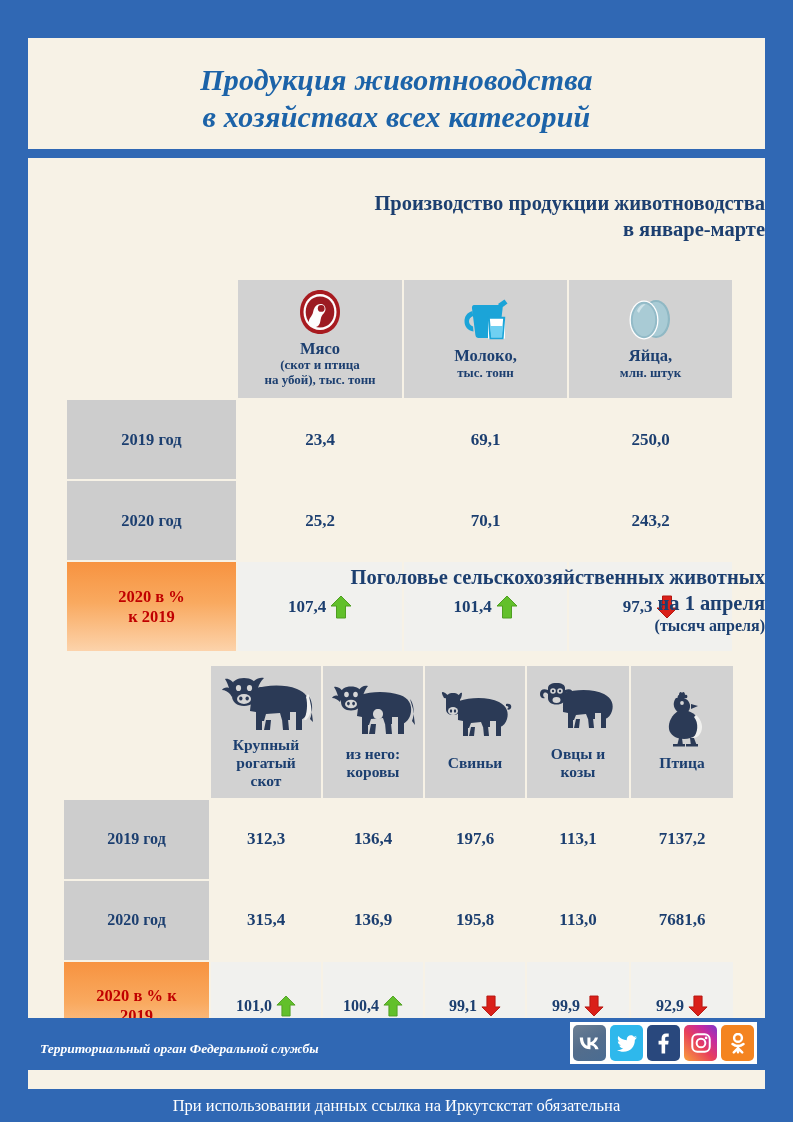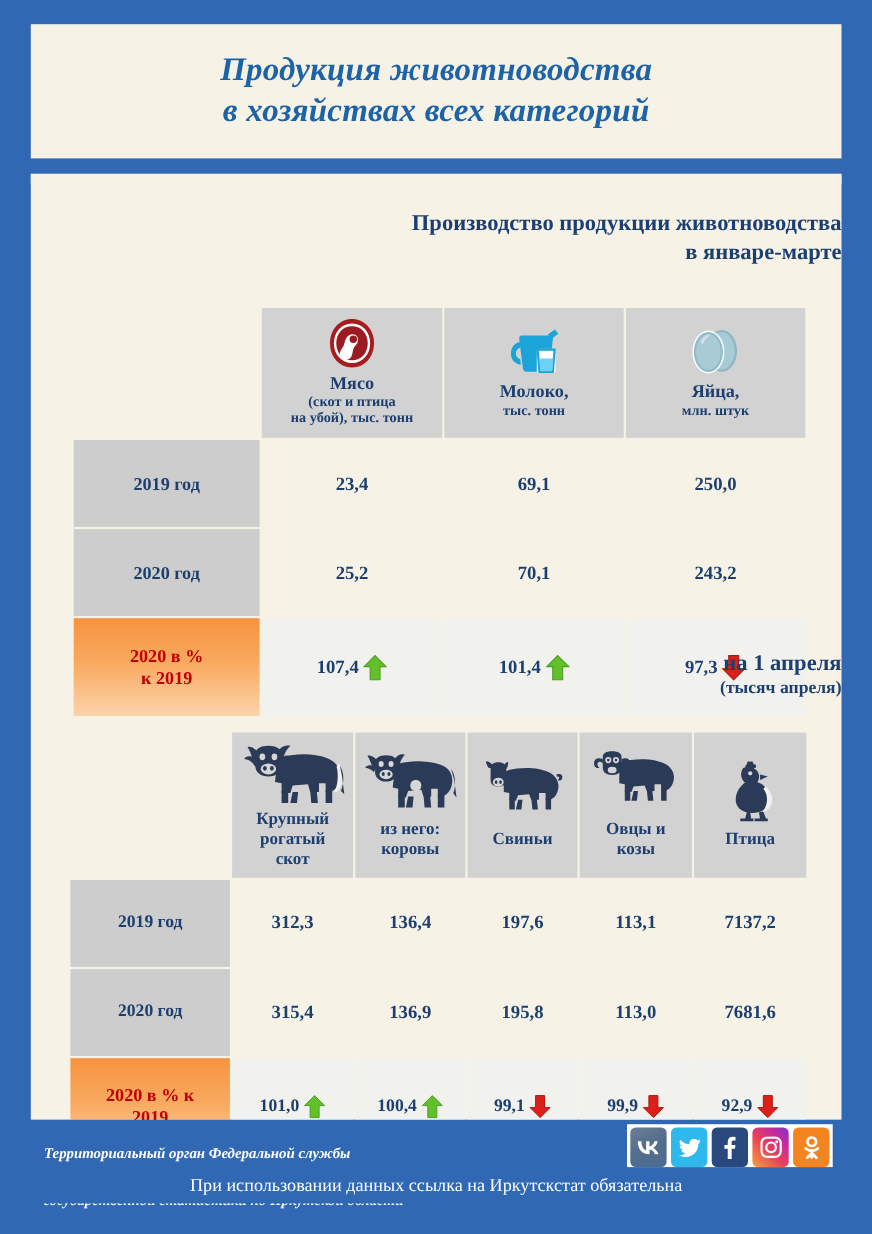--- a/index.html
+++ b/index.html
@@ -21,21 +21,21 @@
     height: 1122px;
     background: #3068b4;
     box-sizing: border-box;
     overflow: hidden;
   }
 
   
   .header-panel {
     position: absolute;
     left: 28px;
-    top: 22px;
+    top: 38px;
     width: 737px;
     height: 122px;
     background: #f7f2e6;
     display: flex;
     align-items: center;
     justify-content: center;
   }
   .main-title {
     color: #1c63a8;
     font-style: italic;
@@ -226,21 +226,21 @@
     position: absolute;
     left: 28px;
     top: 1070px;
     width: 737px;
     height: 19px;
     background: #f7f2e6;
   }
   .footer-note {
     position: absolute;
     left: 0;
-    top: 1061px;
+    top: 1089px;
     width: 793px;
     height: 33px;
     background: #3068b4;
     color: #ffffff;
     font-size: 16.5px;
     display: flex;
     align-items: center;
     justify-content: center;
   }
 </style>
@@ -368,21 +368,21 @@
                     <path d="M11 23 L1 13 L6.5 13 L6.5 1 L15.5 1 L15.5 13 L21 13 Z" fill="#da2019" stroke="#b31610" stroke-width="1"></path>
                   </svg>
               </span>
             </span>
           </td>
         </tr>
       </tbody>
     </table>
 
     <div class="section-title t2-title">
-      <br>
+      <span>Поголовье сельскохозяйственных животных</span><br>
       <span>на 1 апреля</span>
       <span class="sub">(тысяч апреля)</span>
     </div>
 
     <table class="stat t2" id="table2">
       <colgroup>
         <col style="width:145px">
         <col style="width:110px">
         <col style="width:100px">
         <col style="width:100px">

